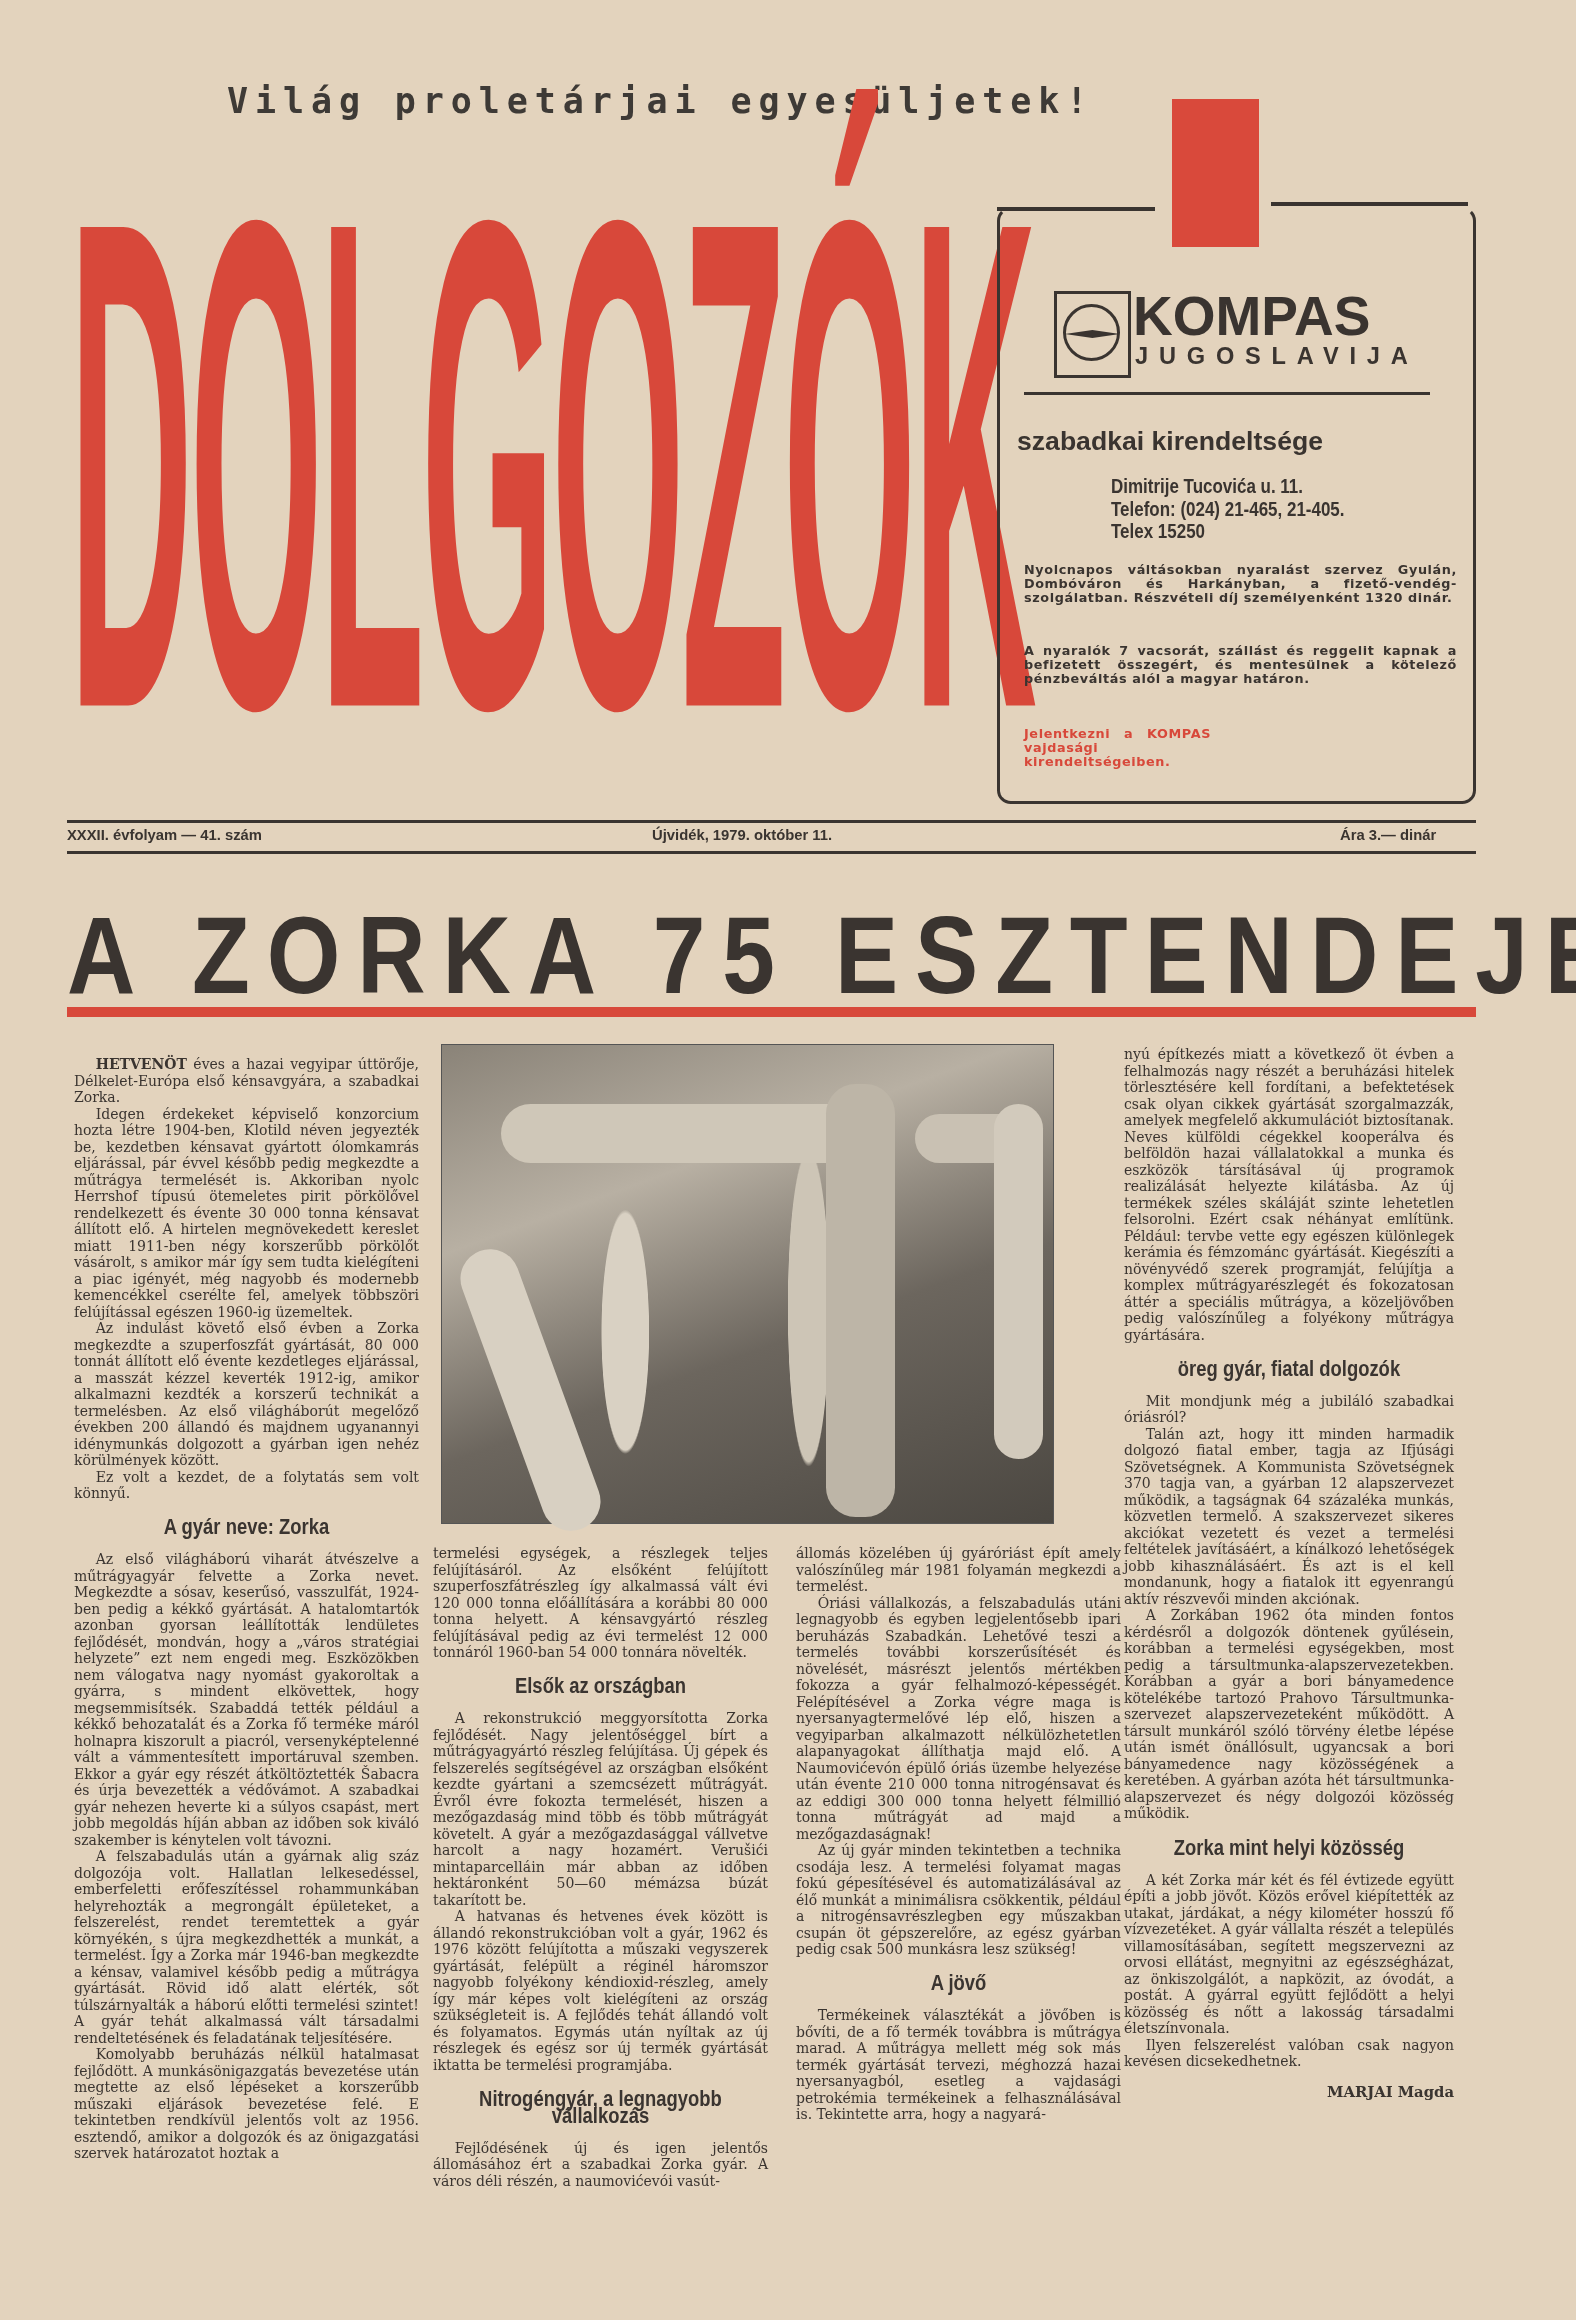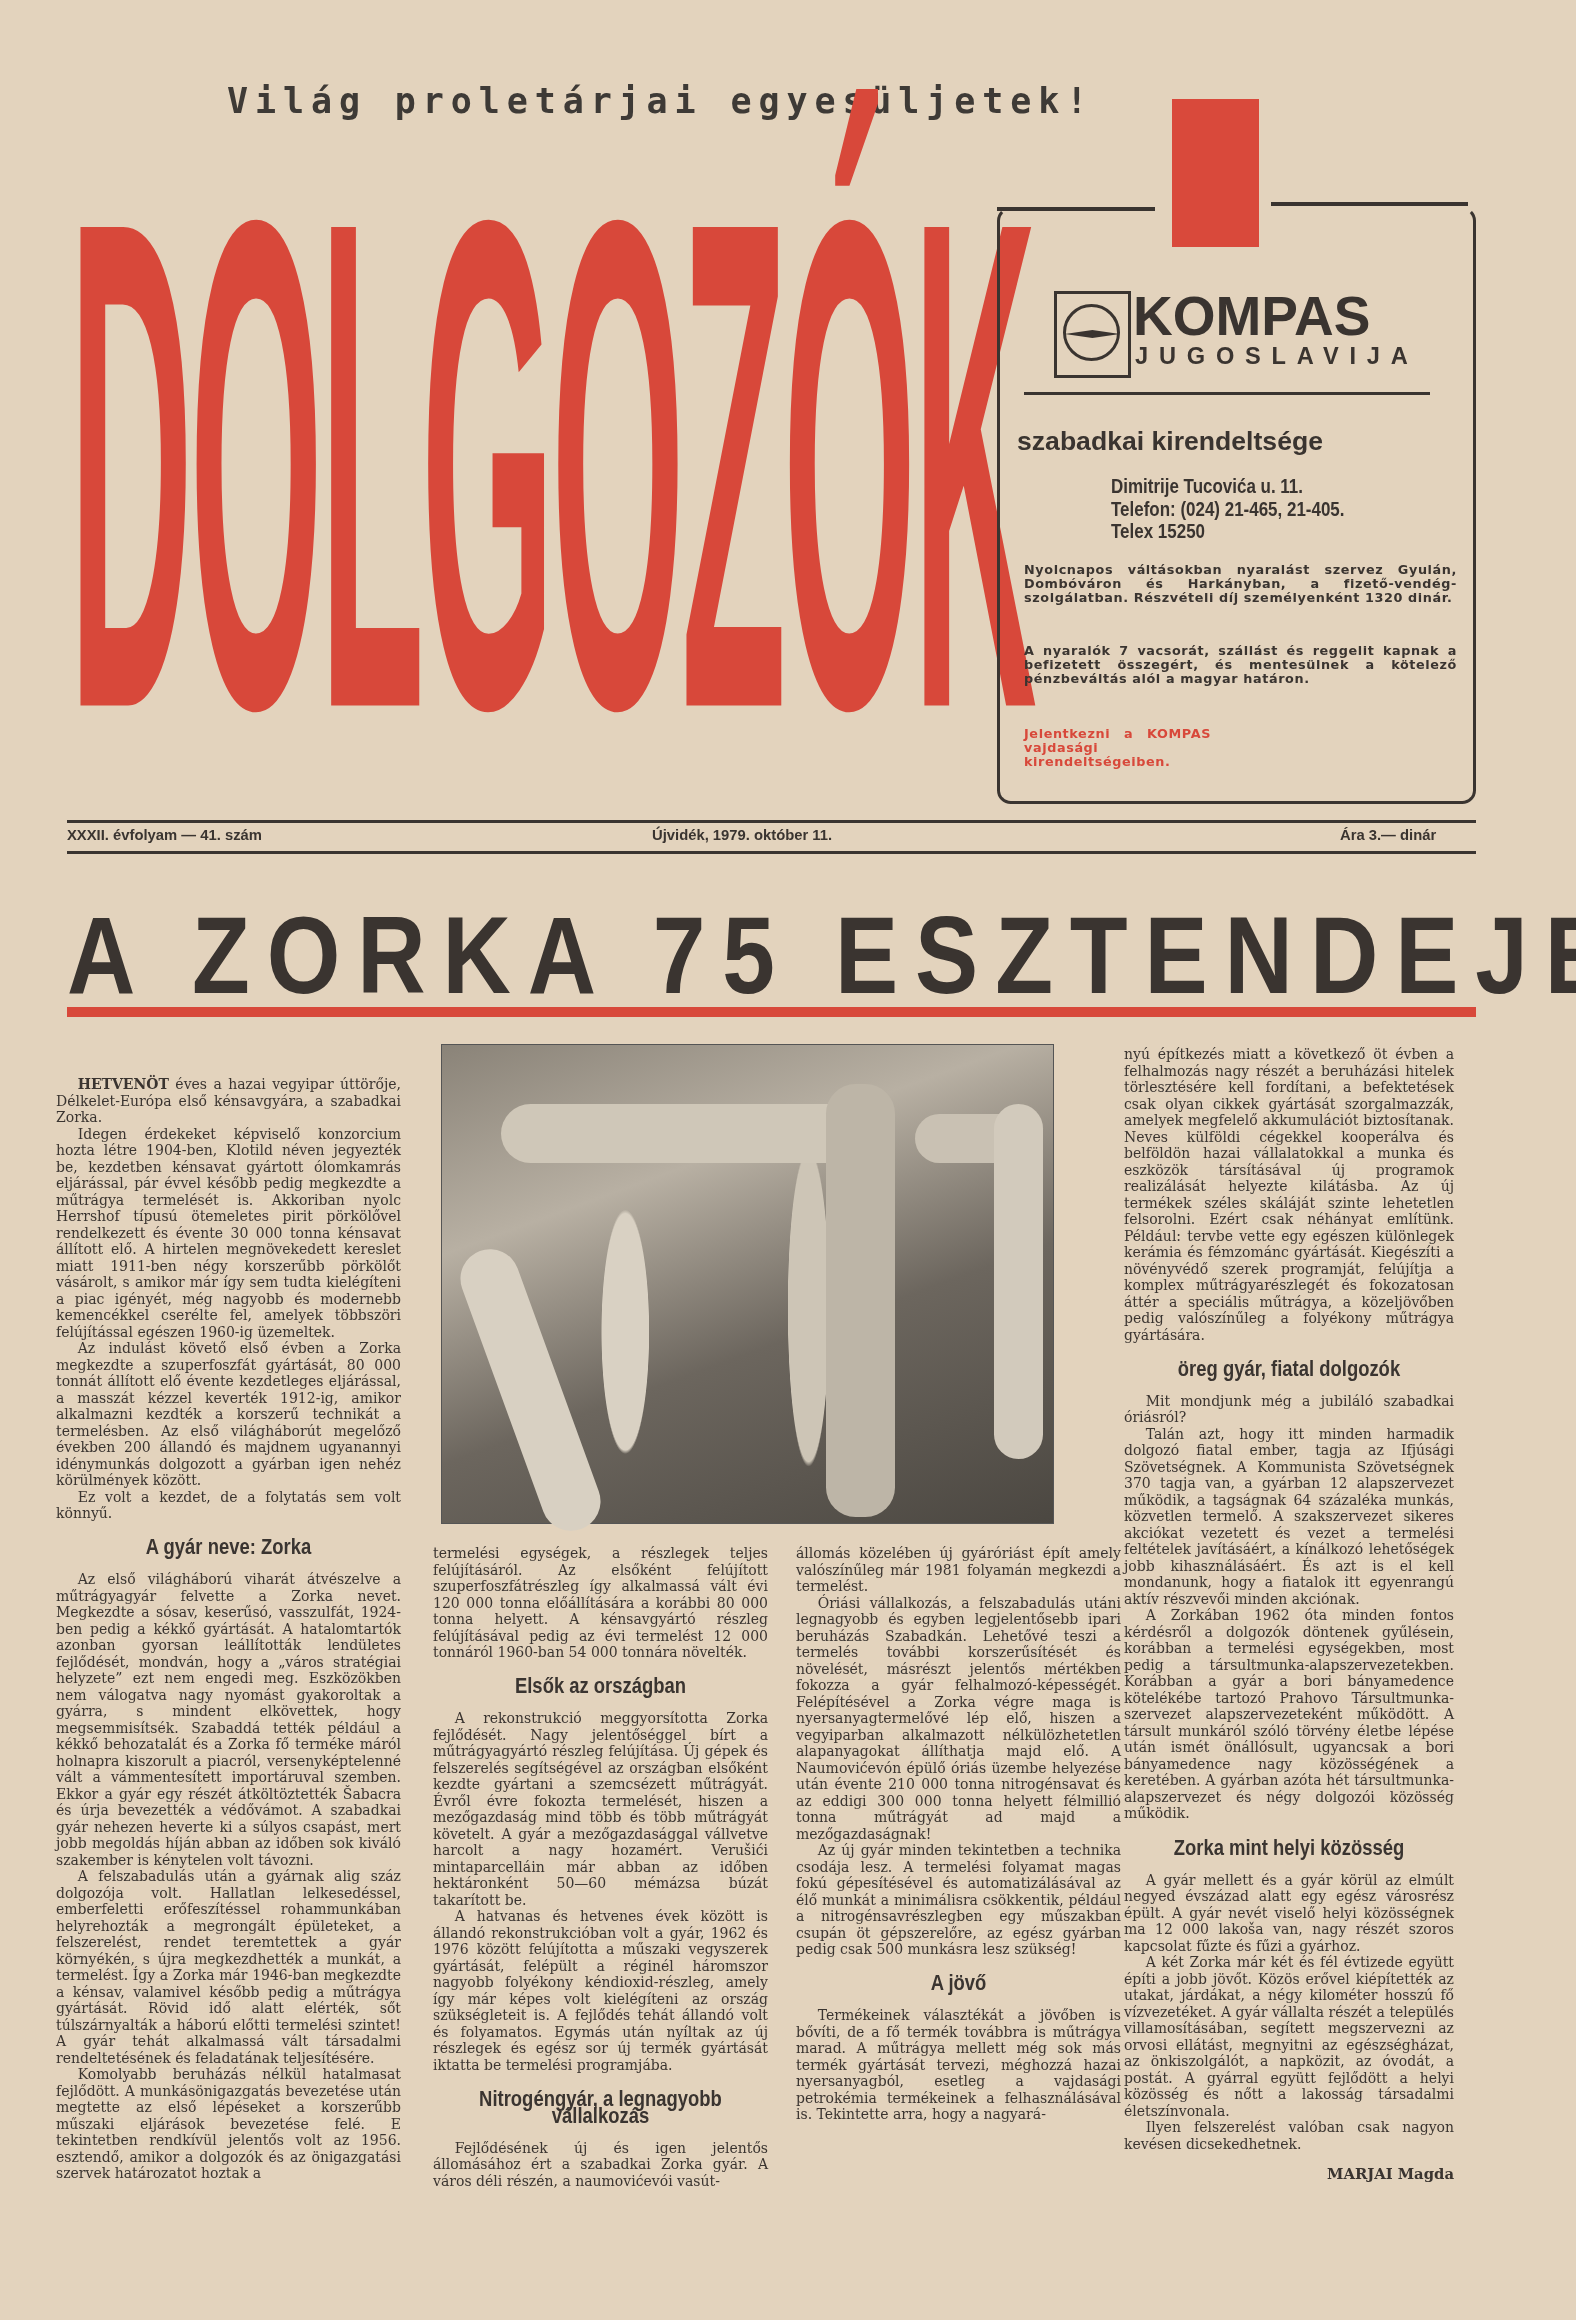--- a/index.html
+++ b/index.html
@@ -84,21 +84,21 @@
 <div class="abs redbar"></div>
 
 <div class="abs photo">
   <div class="pipe1"></div>
     <div class="pipe2"></div>
     <div class="pipe3"></div>
     <div class="pipe4"></div>
     <div class="pipe5"></div>
 </div>
 
-<div class="abs col" style="left:56px;top:1056px;width:345px;margin-top:20px;">
+<div class="abs col" style="left:74px;top:1056px;width:345px;">
   <p><b>HETVENÖT</b><span> éves a hazai vegyipar úttörője, Délkelet-Európa első kénsavgyára, a szabadkai Zorka.</span></p>
   <p>Idegen érdekeket képviselő konzorcium hozta létre 1904-ben, Klotild néven jegyezték be, kezdetben kénsavat gyártott ólomkamrás eljárással, pár évvel később pedig megkezdte a műtrágya termelését is. Akkoriban nyolc Herrshof típusú ötemeletes pirit pörkölővel rendelkezett és évente 30 000 tonna kénsavat állított elő. A hirtelen megnövekedett kereslet miatt 1911-ben négy korszerűbb pörkölőt vásárolt, s amikor már így sem tudta kielégíteni a piac igényét, még nagyobb és modernebb kemencékkel cserélte fel, amelyek többszöri felújítással egészen 1960-ig üzemeltek.</p>
   <p>Az indulást követő első évben a Zorka megkezdte a szuperfoszfát gyártását, 80 000 tonnát állított elő évente kezdetleges eljárással, a masszát kézzel keverték 1912-ig, amikor alkalmazni kezdték a korszerű technikát a termelésben. Az első világháborút megelőző években 200 állandó és majdnem ugyanannyi idénymunkás dolgozott a gyárban igen nehéz körülmények között.</p>
   <p>Ez volt a kezdet, de a folytatás sem volt könnyű.</p>
   <h3>A gyár neve: Zorka</h3>
   <p>Az első világháború viharát átvészelve a műtrágyagyár felvette a Zorka nevet. Megkezdte a sósav, keserűsó, vasszulfát, 1924-ben pedig a kékkő gyártását. A hatalomtartók azonban gyorsan leállították lendületes fejlődését, mondván, hogy a „város stratégiai helyzete” ezt nem engedi meg. Eszközökben nem válogatva nagy nyomást gyakoroltak a gyárra, s mindent elkövettek, hogy megsemmisítsék. Szabaddá tették például a kékkő behozatalát és a Zorka fő terméke máról holnapra kiszorult a piacról, versenyképtelenné vált a vámmentesített importáruval szemben. Ekkor a gyár egy részét átköltöztették Šabacra és úrja bevezették a védővámot. A szabadkai gyár nehezen heverte ki a súlyos csapást, mert jobb megoldás híján abban az időben sok kiváló szakember is kénytelen volt távozni.</p>
   <p>A felszabadulás után a gyárnak alig száz dolgozója volt. Hallatlan lelkesedéssel, emberfeletti erőfeszítéssel rohammunkában helyrehozták a megrongált épületeket, a felszerelést, rendet teremtettek a gyár környékén, s újra megkezdhették a munkát, a termelést. Így a Zorka már 1946-ban megkezdte a kénsav, valamivel később pedig a műtrágya gyártását. Rövid idő alatt elérték, sőt túlszárnyalták a háború előtti termelési szintet! A gyár tehát alkalmassá vált társadalmi rendeltetésének és feladatának teljesítésére.</p>
   <p>Komolyabb beruházás nélkül hatalmasat fejlődött. A munkásönigazgatás bevezetése után megtette az első lépéseket a korszerűbb műszaki eljárások bevezetése felé. E tekintetben rendkívül jelentős volt az 1956. esztendő, amikor a dolgozók és az önigazgatási szervek határozatot hoztak a</p>
 </div>
 
@@ -119,18 +119,17 @@
   <p>Termékeinek választékát a jövőben is bővíti, de a fő termék továbbra is műtrágya marad. A műtrágya mellett még sok más termék gyártását tervezi, méghozzá hazai nyersanyagból, esetleg a vajdasági petrokémia termékeinek a felhasználásával is. Tekintette arra, hogy a nagyará-</p>
 </div>
 
 <div class="abs col" style="left:1124px;top:1046px;width:330px;">
   <p style="text-indent:0">nyú építkezés miatt a következő öt évben a felhalmozás nagy részét a beruházási hitelek törlesztésére kell fordítani, a befektetések csak olyan cikkek gyártását szorgalmazzák, amelyek megfelelő akkumulációt biztosítanak. Neves külföldi cégekkel kooperálva és belföldön hazai vállalatokkal a munka és eszközök társításával új programok realizálását helyezte kilátásba. Az új termékek széles skáláját szinte lehetetlen felsorolni. Ezért csak néhányat említünk. Például: tervbe vette egy egészen különlegek kerámia és fémzománc gyártását. Kiegészíti a növényvédő szerek programját, felújítja a komplex műtrágyarészlegét és fokozatosan áttér a speciális műtrágya, a közeljövőben pedig valószínűleg a folyékony műtrágya gyártására.</p>
   <h3>öreg gyár, fiatal dolgozók</h3>
   <p>Mit mondjunk még a jubiláló szabadkai óriásról?</p>
   <p>Talán azt, hogy itt minden harmadik dolgozó fiatal ember, tagja az Ifjúsági Szövetségnek. A Kommunista Szövetségnek 370 tagja van, a gyárban 12 alapszervezet működik, a tagságnak 64 százaléka munkás, közvetlen termelő. A szakszervezet sikeres akciókat vezetett és vezet a termelési feltételek javításáért, a kínálkozó lehetőségek jobb kihasználásáért. És azt is el kell mondanunk, hogy a fiatalok itt egyenrangú aktív részvevői minden akciónak.</p>
   <p>A Zorkában 1962 óta minden fontos kérdésről a dolgozók döntenek gyűlésein, korábban a termelési egységekben, most pedig a társultmunka-alapszervezetekben. Korábban a gyár a bori bányamedence kötelékébe tartozó Prahovo Társultmunka-szervezet alapszervezeteként működött. A társult munkáról szóló törvény életbe lépése után ismét önállósult, ugyancsak a bori bányamedence nagy közösségének a keretében. A gyárban azóta hét társultmunka-alapszervezet és négy dolgozói közösség működik.</p>
   <h3>Zorka mint helyi közösség</h3>
-  <p>A gyár mellett és a gyár körül az elmúlt negyed évszázad alatt egy egész városrész épült. A gyár nevét viselő helyi közösségnek ma 12 000 lakoša van, nagy részét szoros kapcsolat fűzte és fűzi a gyárhoz.</p>
   <p>A két Zorka már két és fél évtizede együtt építi a jobb jövőt. Közös erővel kiépítették az utakat, járdákat, a négy kilométer hosszú fő vízvezetéket. A gyár vállalta részét a település villamosításában, segített megszervezni az orvosi ellátást, megnyitni az egészségházat, az önkiszolgálót, a napközit, az óvodát, a postát. A gyárral együtt fejlődött a helyi közösség és nőtt a lakosság társadalmi életszínvonala.</p>
   <p>Ilyen felszerelést valóban csak nagyon kevésen dicsekedhetnek.</p>
   <div class="sig" style="margin-top:13.8px">MARJAI Magda</div>
 </div>
 
 
 </body></html>

